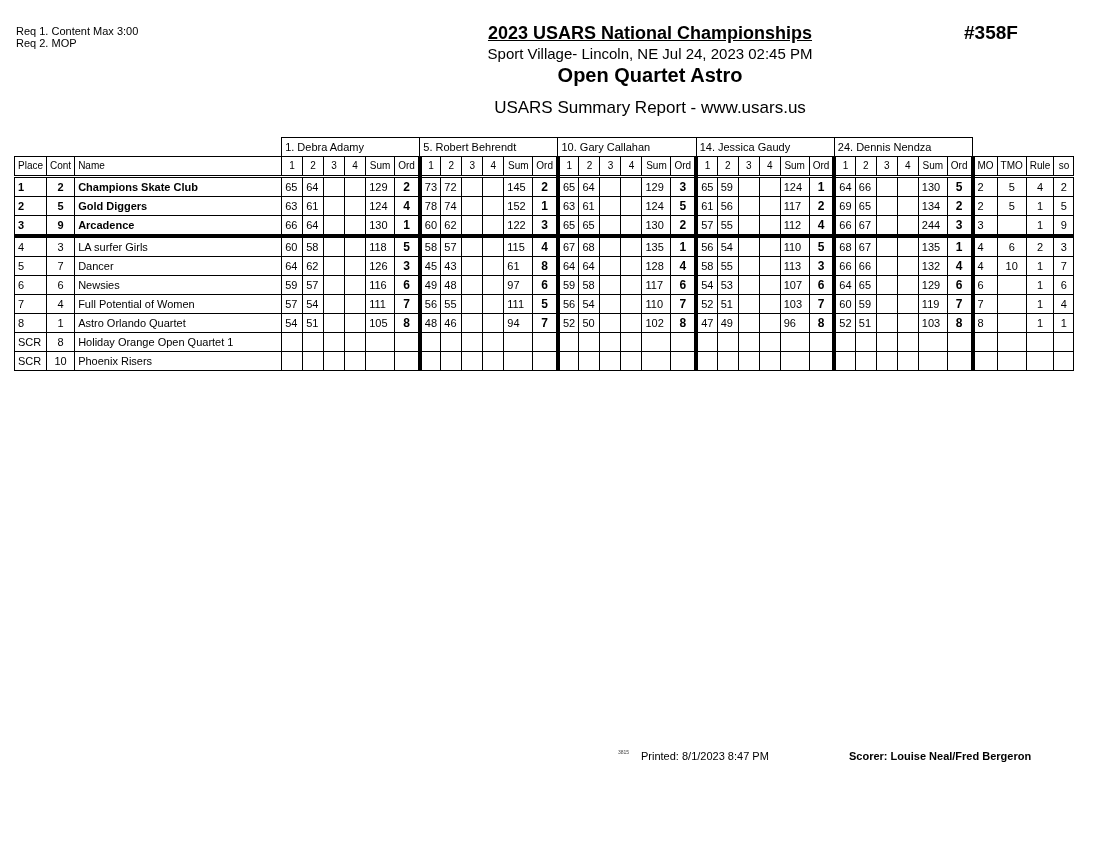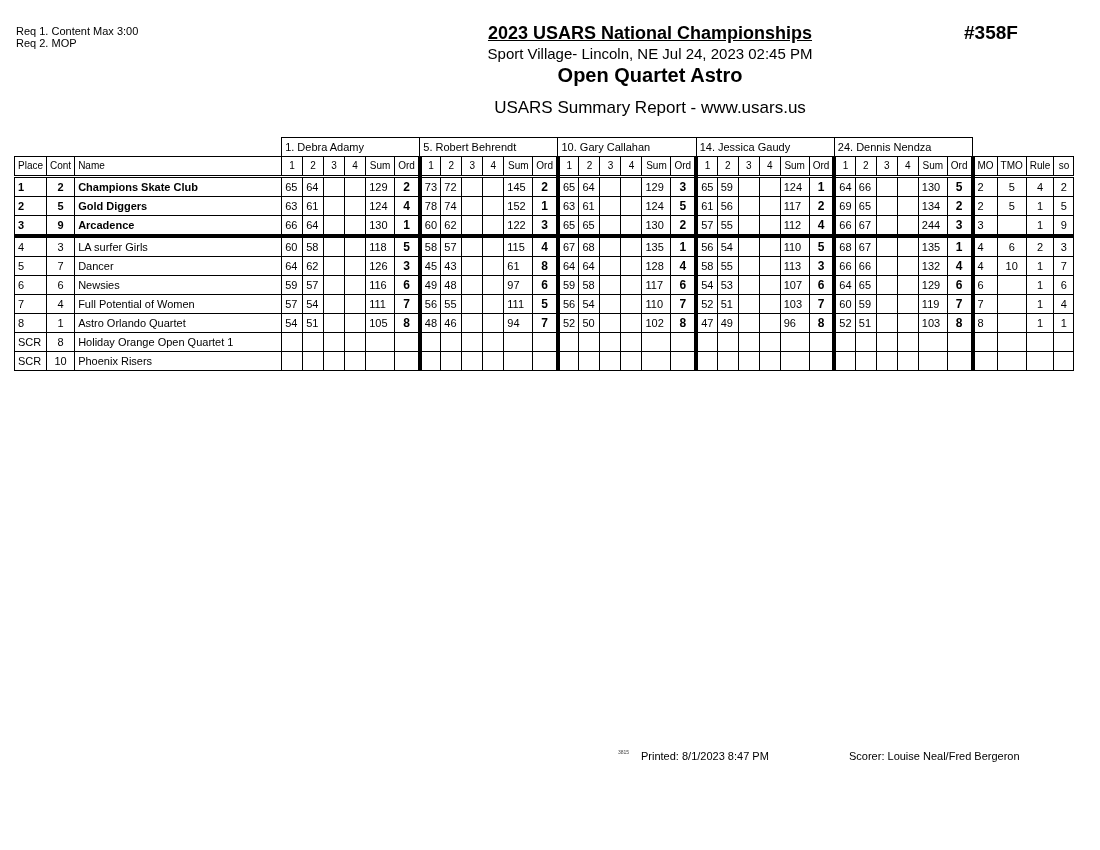--- a/index.html
+++ b/index.html
@@ -23,21 +23,21 @@
   .c { text-align: center; }
   .r { text-align: left; }
   td.ord { border-right: 4px solid #000 !important; font-weight: bold; text-align: center; font-size: 12px; }
   td.ordh { border-right: 4px solid #000 !important; text-align: center; }
   tr.top3 td { font-weight: bold; }
   tr.top3 td.sc { font-weight: normal; }
   tr.sep td { border-bottom: 4px solid #000; }
 
   .footer-code { position: absolute; left: 618px; top: 749px; font-size: 5px; color: #444; }
   .printed { position: absolute; left: 641px; top: 750px; font-size: 11px; }
-  .scorer { position: absolute; left: 849px; top: 750px; font-size: 11px; }
+  .scorer { position: absolute; left: 849px; top: 750px; font-size: 11px; font-weight: bold; }
 </style>
 </head>
 <body>
 
 <div class="req">
   <div>Req  1.  Content Max 3:00</div>
   <div>Req  2.  MOP</div>
 </div>
 
 <div class="hdr title">2023 USARS National Championships</div>

